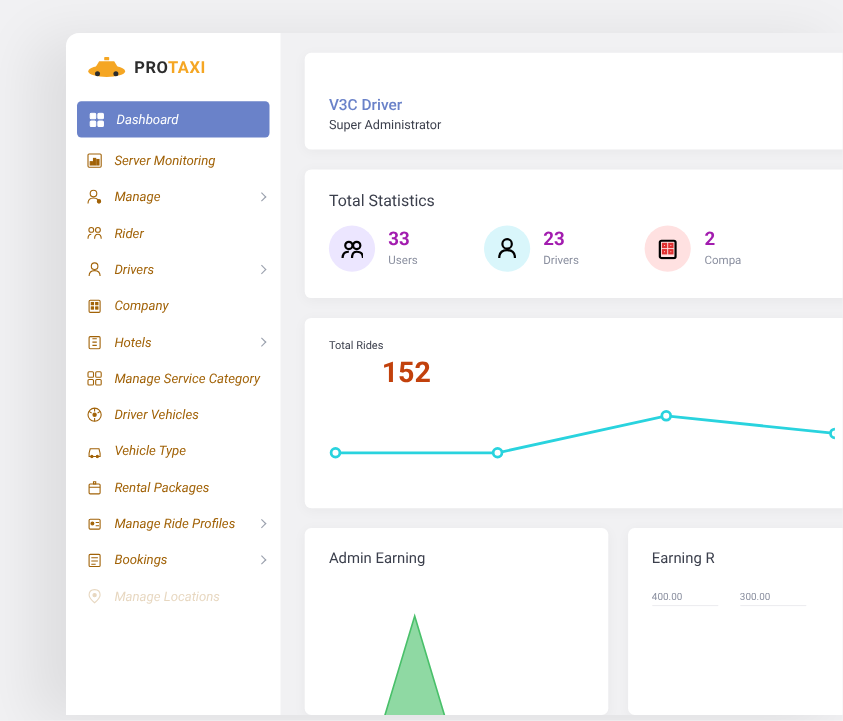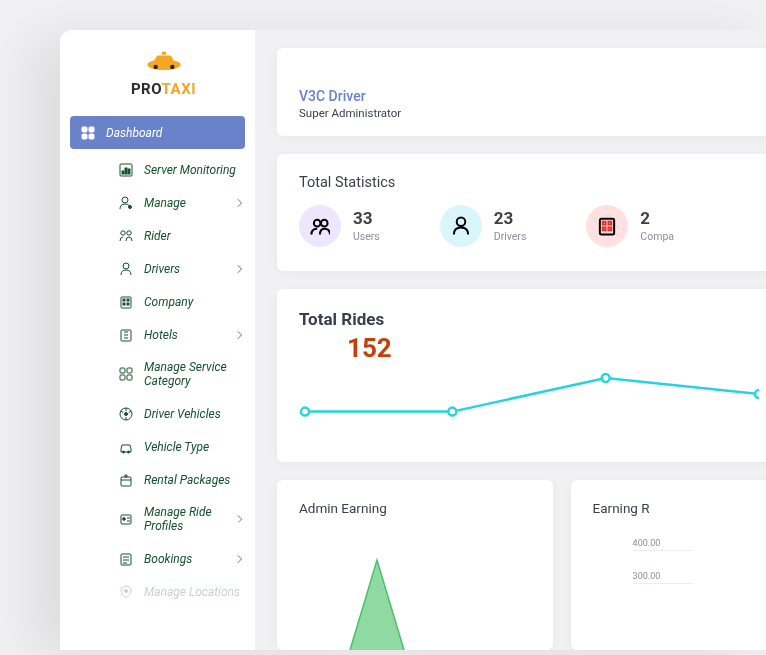--- a/index.html
+++ b/index.html
@@ -30,22 +30,21 @@
     background: #fff;
     display: flex;
     flex-direction: column;
     flex-shrink: 0;
     padding-top: 18px;
   }
   .logo {
     display: flex;
     align-items: center;
     gap: 6px;
-    padding: 0 18px 18px 30px;
-    flex-direction: column;
+    padding: 0 18px 18px 18px;
   }
   .logo-mark {
     width: 38px;
     height: 26px;
     position: relative;
   }
   .logo-text {
     font-weight: 700;
     font-size: 15px;
     letter-spacing: 0.5px;
@@ -53,24 +52,23 @@
   .logo-pro { color: #2c2c2c; }
   .logo-taxi { color: #f5a623; }
 
   .nav { list-style: none; font-style: italic; }
   .nav-item {
     display: flex;
     align-items: center;
     gap: 11px;
     padding: 9px 14px 9px 18px;
     font-size: 12px;
-    color: #14532d;
+    color: #a16207;
     cursor: pointer;
     position: relative;
-    margin-left: 40px;
   }
   .nav-item.active {
     background: #6a82c9;
     color: #fff;
     border-radius: 4px;
     margin: 0 10px 4px 10px;
     padding-left: 10px;
   }
   .nav-item .icon {
     width: 15px;
@@ -125,41 +123,41 @@
     height: 42px;
     border-radius: 50%;
     display: flex;
     align-items: center;
     justify-content: center;
   }
   .stat-bubble svg { width: 20px; height: 20px; }
   .bubble-lav { background: #ece6ff; }
   .bubble-cyan { background: #d9f6fb; }
   .bubble-pink { background: #ffe1e1; }
-  .stat-num { font-size: 17px; font-weight: 700; color: #404040; line-height: 1; }
+  .stat-num { font-size: 17px; font-weight: 700; color: #a21caf; line-height: 1; }
   .stat-lbl { font-size: 10.5px; color: #8b90a0; margin-top: 3px; }
 
   
   .rides-card { padding: 20px 22px 0 22px; height: 175px; position: relative; overflow: hidden; }
-  .rides-title { font-size: 17px; color: #3b3f4c; font-weight: bold; }
+  .rides-title { font-size: 10px; color: #3b3f4c; }
   .rides-val { font-size: 26px; font-weight: 700; color: #c2410c; margin-top: 4px; margin-left: 48px; }
   .rides-chart {
     position: absolute;
     left: 22px; right: 0; bottom: 20px;
     height: 80px;
   }
 
   
   .bottom-row { display: flex; gap: 18px; }
   .earn-card { padding: 20px 22px 0 22px; height: 170px; position: relative; overflow: hidden; }
   .earn-card.left { flex: 1.4; }
   .earn-card.right { flex: 1; }
   .earn-title { font-size: 13.5px; color: #3b3f4c; }
   .earn-chart { position: absolute; left: 0; right: 0; bottom: -10px; height: 110px; display:flex; justify-content:center; }
-  .earn-axis { margin-top: 22px; font-size: 9px; color: #8b90a0; display:flex; flex-direction:column; gap:20px;margin-left:40px; }
+  .earn-axis { margin-top: 22px; font-size: 9px; color: #8b90a0; display:flex; flex-direction:row; gap:20px; }
   .axis-line { border-bottom: 1px solid #ededf0; padding-bottom: 2px; width: 60px; }
 </style>
 </head>
 <body>
 
 <div class="app">
 
   <aside class="sidebar">
     <div class="logo">
       <span class="logo-mark">

